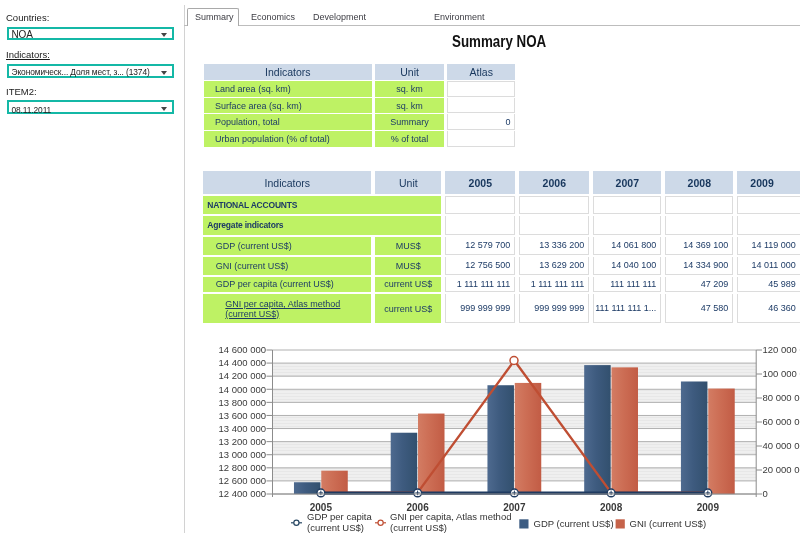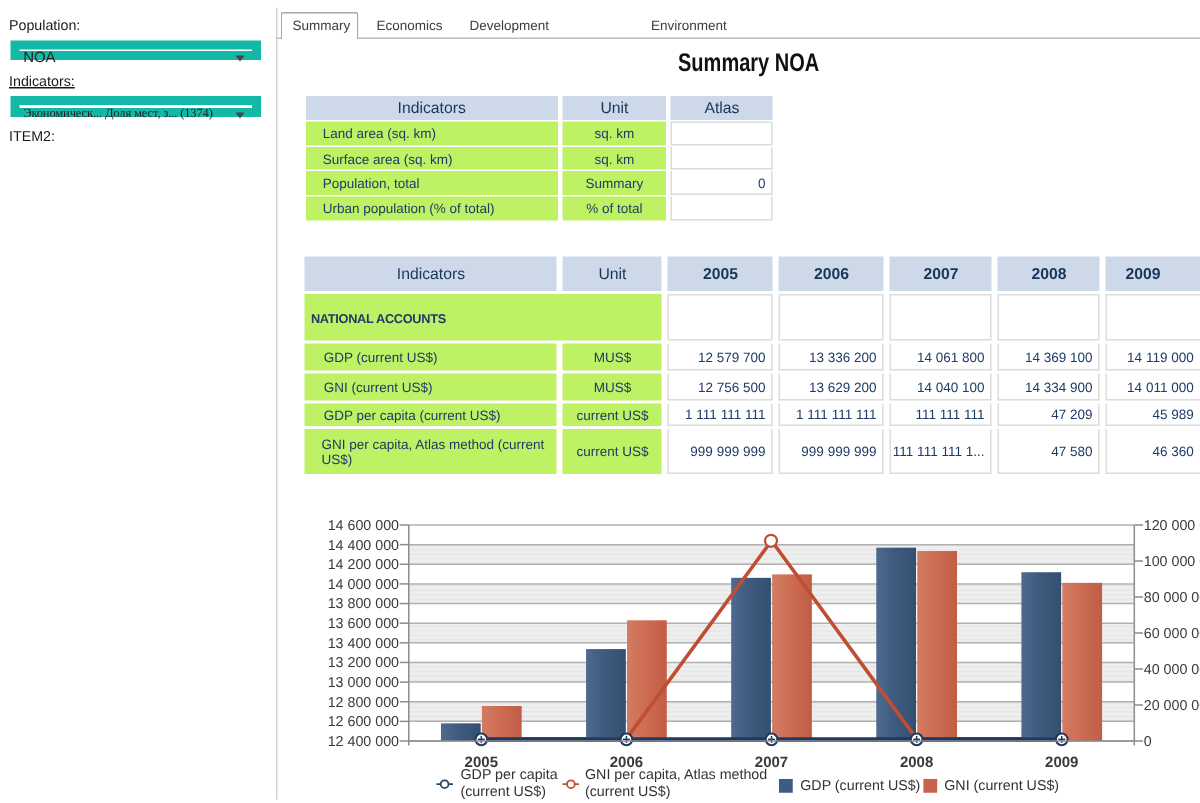--- a/index.html
+++ b/index.html
@@ -1,49 +1,53 @@
 <!DOCTYPE html>
 <html><head>
 <meta charset="utf-8">
 <style>
 * { margin:0; padding:0; box-sizing:border-box; }
 html,body { width:800px; height:535px; background:#ffffff; font-family:"Liberation Sans", sans-serif; overflow:hidden; }
 #root { position:relative; width:800px; height:535px; }
 .abs { position:absolute; }
 .lbl { font-size:9.5px; color:#1a1a1a; }
-.combo { position:absolute; left:7px; width:166.5px; height:13.5px; border:6px solid #14b8a6; background:#fff; }
+.combo { position:absolute; left:7px; width:166.5px; height:13.5px; border:2px solid #14b8a6; background:#fff; }
 .combo .ct { position:absolute; left:2.5px; top:1px; font-size:9px; color:#222; white-space:nowrap; letter-spacing:-0.1px; }
 .combo .arr { position:absolute; right:5px; top:4.5px; width:0; height:0; border-left:3.5px solid transparent; border-right:3.5px solid transparent; border-top:4px solid #444; }
 .tabtxt { position:absolute; top:11.5px; font-size:9px; color:#3c3c43; }
 table { border-collapse:separate; font-size:9px; color:#1d3b66; table-layout:fixed; }
 td { padding:0; vertical-align:middle; }
 .hd { background:#cdd9e8; text-align:center; color:#17365c; font-size:10.5px; }
 .hdy { font-weight:bold; font-size:10.5px; }
 .lc { background:#bef264; }
 .vc { background:#fff; border-left:1px solid #dcdcdc; border-right:1px solid #dcdcdc; border-bottom:1px solid #dcdcdc; text-align:right; padding-right:4px; white-space:nowrap; }
 .vct { border-top:1px solid #dcdcdc; }
 .pl { padding-left:11.5px; }
 .ctr { text-align:center; }
 .b { font-weight:bold; font-size:8.5px; letter-spacing:-0.2px; }
 </style>
 </head>
 <body>
 <div id="root">
 
-  <div class="abs lbl" style="left:6px; top:12px;">Population:</div>
+  <div class="abs lbl" style="left:6px; top:12px;">Countries:</div>
   <div class="combo" style="top:26.5px;">
       <span class="ct" style="font-size:10px; top:0.5px;">NOA</span>
       <span class="arr"></span>
     </div>
   <div class="abs lbl" style="left:6px; top:49px;text-decoration:underline;">Indicators:</div>
   <div class="combo" style="top:64px;">
-      <span class="ct" style="font-size:8.4px;font-family:Liberation Serif, serif;">Экономическ... Доля мест, з... (1374)</span>
+      <span class="ct" style="font-size:8.4px;">Экономическ... Доля мест, з... (1374)</span>
       <span class="arr"></span>
     </div>
   <div class="abs lbl" style="left:6px; top:85.5px;">ITEM2:</div>
+  <div class="combo" style="top:100px;">
+      <span class="ct" style="font-size:8.4px; top:3px;">08.11.2011</span>
+      <span class="arr"></span>
+    </div>
 
   <div class="abs" style="left:183.5px; top:5px; width:1px; height:528px; background:#d2d2d2;"></div>
 
   <div class="abs" style="left:184px; top:25px; width:616px; height:1px; background:#bdbdbd;"></div>
   <div class="abs" style="left:186.5px; top:8px; width:52px; height:17.5px; background:#fff; border:1px solid #a9a9a9; border-bottom:none; border-radius:2px 2px 0 0;"></div>
   <div class="tabtxt" style="left:195px;">Summary</div>
   <div class="tabtxt" style="left:251px;">Economics</div>
   <div class="tabtxt" style="left:313px;">Development</div>
   <div class="tabtxt" style="left:386px;padding-left:48px;">Environment</div>
 
@@ -83,27 +87,35 @@
     <tbody>
         <tr style="height:23.3px;">
       <td class="hd" style="width:168px;">Indicators</td>
       <td class="hd" style="width:66px;">Unit</td>
       <td class="hd hdy" style="width:70px;">2005</td>
       <td class="hd hdy" style="width:70px;">2006</td>
       <td class="hd hdy" style="width:68px;">2007</td>
       <td class="hd hdy" style="width:68px;">2008</td>
       <td class="hd hdy" style="width:63.5px; padding-right:14px;">2009</td>
     </tr>
-    <tr style="height:31px;">
+    <tr style="height:18px;">
           <td class="lc b" colspan="2" style="padding-left:4px;">NATIONAL ACCOUNTS</td>
           <td class="vc vct"></td>
           <td class="vc vct"></td>
           <td class="vc vct"></td>
           <td class="vc vct"></td>
           <td class="vc vct"></td>
+        </tr>
+    <tr style="height:18.6px;">
+          <td class="lc b" colspan="2" style="padding-left:4px;">Agregate indicators</td>
+          <td class="vc"></td>
+          <td class="vc"></td>
+          <td class="vc"></td>
+          <td class="vc"></td>
+          <td class="vc"></td>
         </tr>
     <tr style="height:17.9px;">
           <td class="lc" style="padding-left:12.5px;">GDP (current US$)</td>
           <td class="lc ctr">MUS$</td>
           <td class="vc">12 579 700</td>
           <td class="vc">13 336 200</td>
           <td class="vc">14 061 800</td>
           <td class="vc">14 369 100</td>
           <td class="vc">14 119 000</td>
         </tr>
@@ -119,21 +131,21 @@
     <tr style="height:15.5px;">
           <td class="lc" style="padding-left:12.5px;margin-left:29px;">GDP per capita (current US$)</td>
           <td class="lc ctr">current US$</td>
           <td class="vc">1 111 111 111</td>
           <td class="vc">1 111 111 111</td>
           <td class="vc">111 111 111</td>
           <td class="vc">47 209</td>
           <td class="vc">45 989</td>
         </tr>
     <tr style="height:29.4px;">
-          <td class="lc" style="padding-left:11px;">GNI per capita, Atlas method (current US$)</td>
+          <td class="lc" style="padding-left:22px;text-decoration:underline;">GNI per capita, Atlas method (current US$)</td>
           <td class="lc ctr">current US$</td>
           <td class="vc">999 999 999</td>
           <td class="vc">999 999 999</td>
           <td class="vc">111 111 111 1...</td>
           <td class="vc">47 580</td>
           <td class="vc">46 360</td>
         </tr>
   </tbody>
     </table>
 

